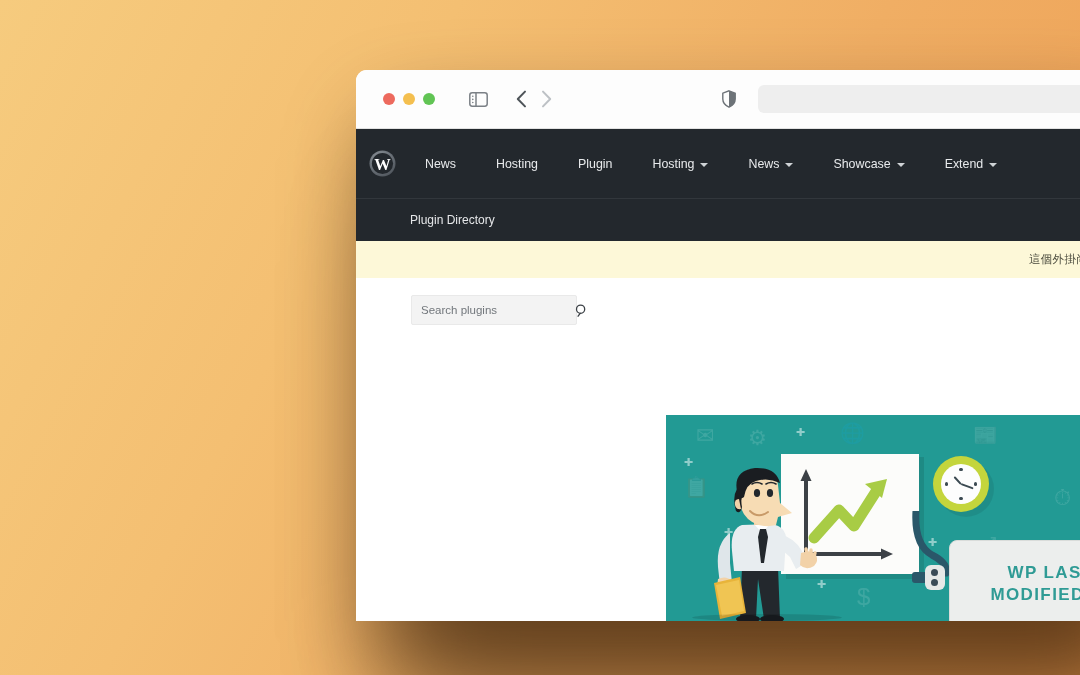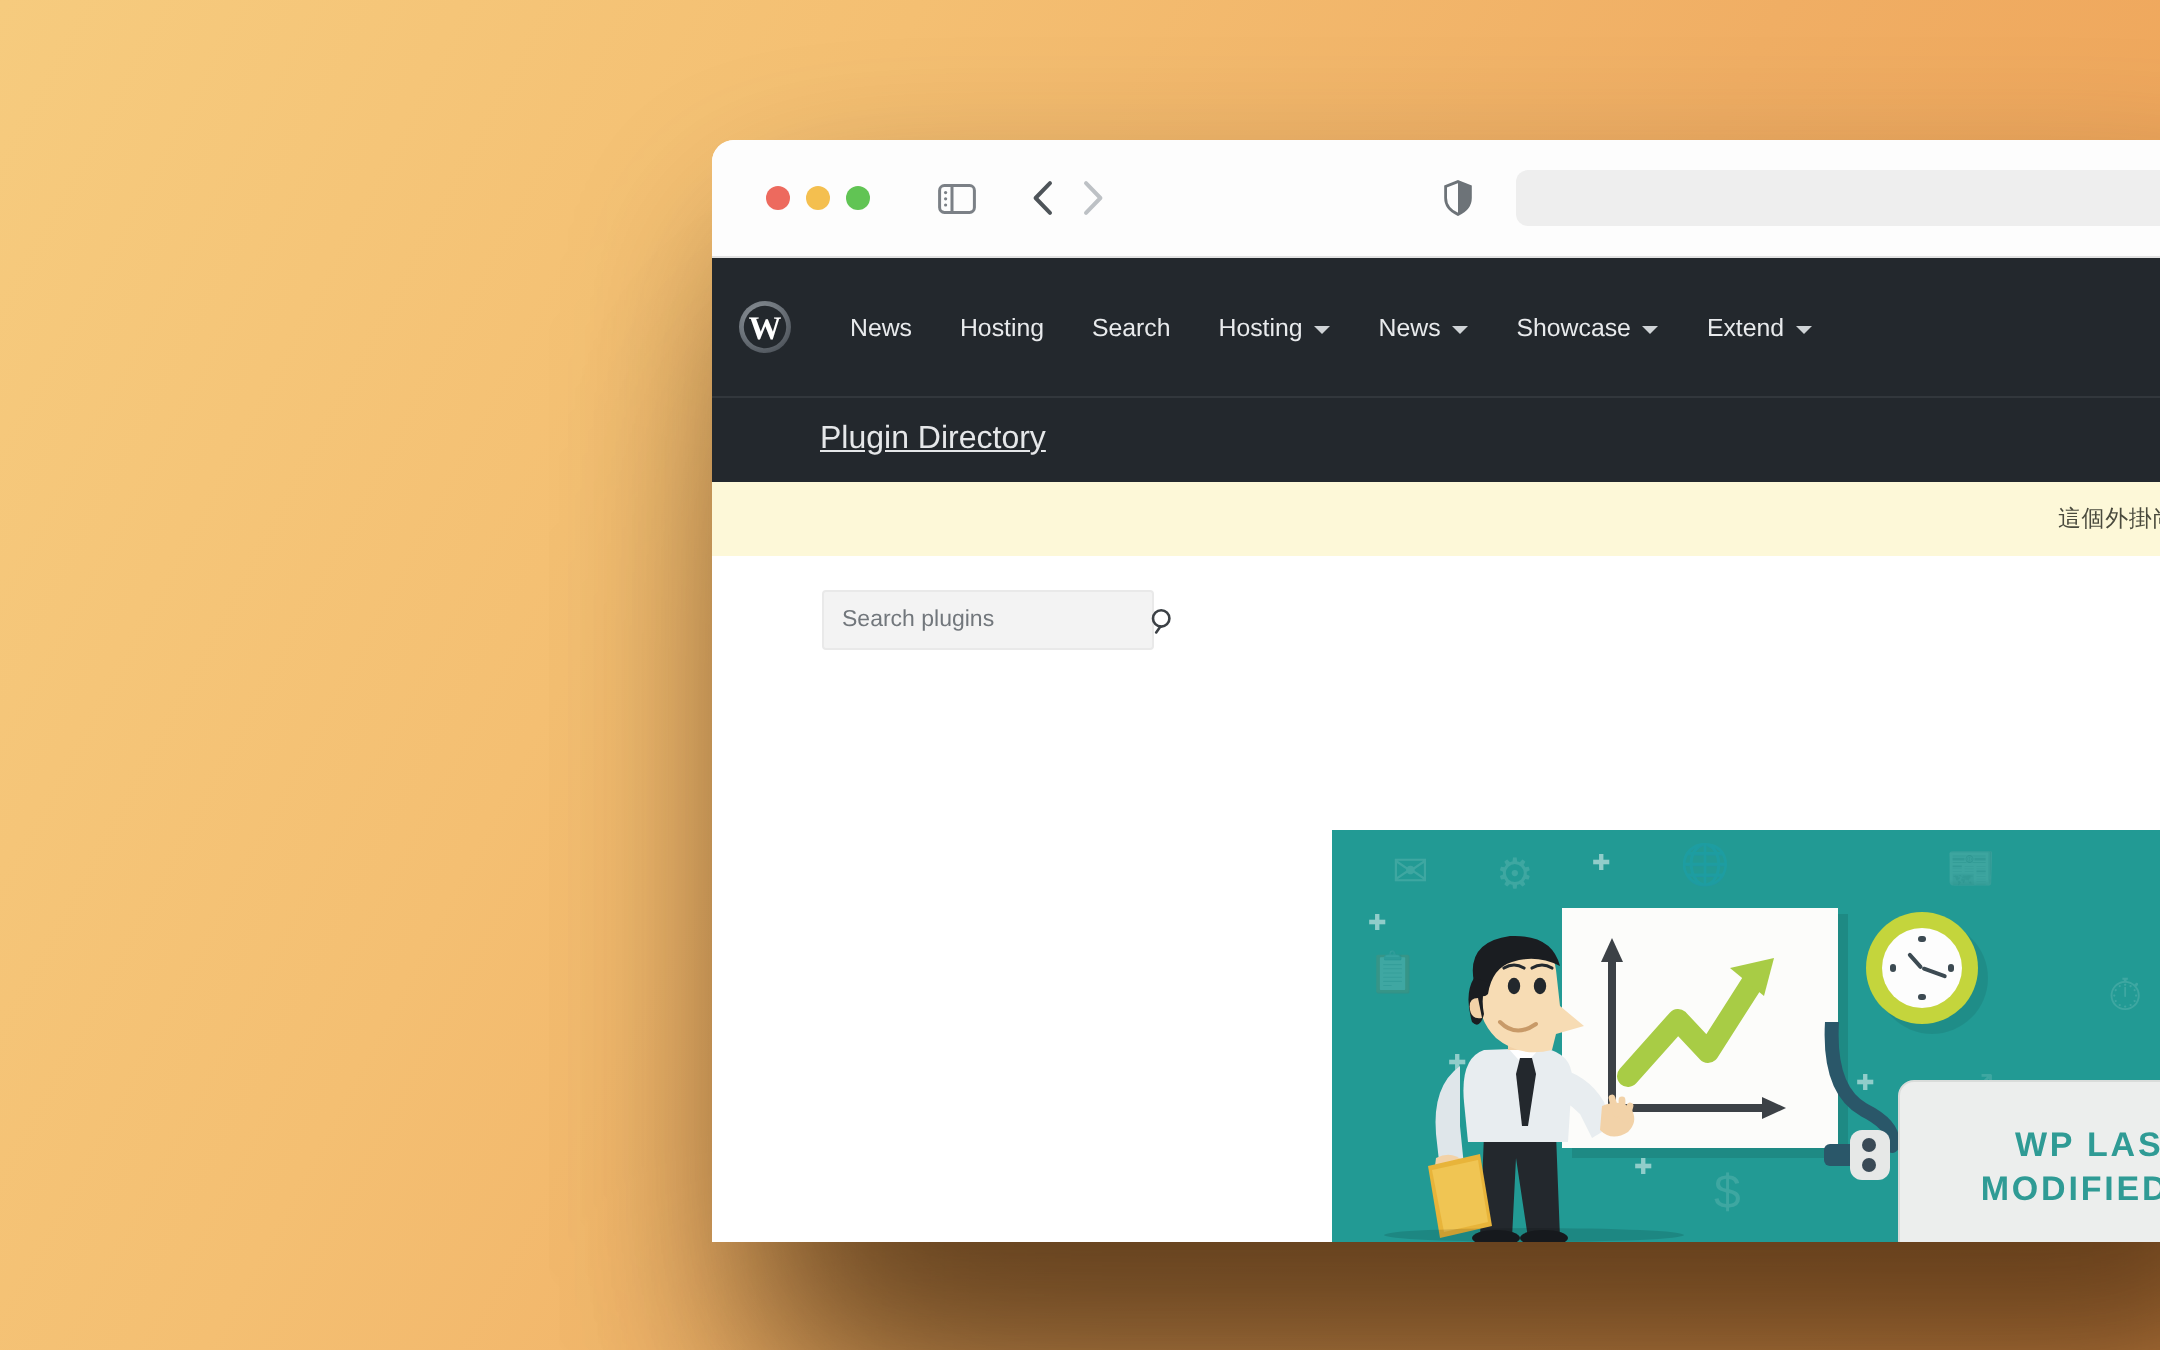--- a/index.html
+++ b/index.html
@@ -81,21 +81,21 @@
   .wp-site { position: relative; background: #fff; height: 492px; }
 
   .wp-nav {
     background: #23282d;
     height: 69px;
     display: flex;
     align-items: center;
     padding-left: 13px;
   }
   .wp-logo { width: 27px; height: 27px; margin-right: 17px; }
-  .wp-menu { display: flex; align-items: center; gap: 0; }
+  .wp-menu { display: flex; align-items: center; gap: 16px; }
   .wp-menu-item {
     color: #e8eaec;
     font-size: 12.4px;
     padding: 0 12px;
     display: flex;
     align-items: center;
     gap: 6px;
     white-space: nowrap;
   }
   .caret {
@@ -108,21 +108,21 @@
   }
 
   .wp-subnav {
     background: #23282d;
     height: 43px;
     display: flex;
     align-items: center;
     padding-left: 54px;
     border-top: 1px solid #32373c;
   }
-  .wp-subnav-item { color: #e5e7e9; font-size: 16px; text-decoration: underline; }
+  .wp-subnav-item { color: #e5e7e9; font-size: 12px; }
 
   
   .notice {
     background: #fdf8d8;
     height: 37px;
     display: flex;
     align-items: center;
     justify-content: flex-end;
     padding-right: 0;
     overflow: hidden;
@@ -338,21 +338,21 @@
       </div>
 
       <div class="wp-menu">
         <div class="wp-menu-item">
           <span>News</span>
         </div>
         <div class="wp-menu-item">
           <span>Hosting</span>
         </div>
         <div class="wp-menu-item">
-          <span>Search</span>
+          <span>Plugin</span>
         </div>
         <div class="wp-menu-item">
           <span>Hosting</span>
           <span class="caret"></span>
         </div>
         <div class="wp-menu-item">
           <span>News</span>
           <span class="caret"></span>
         </div>
         <div class="wp-menu-item">

